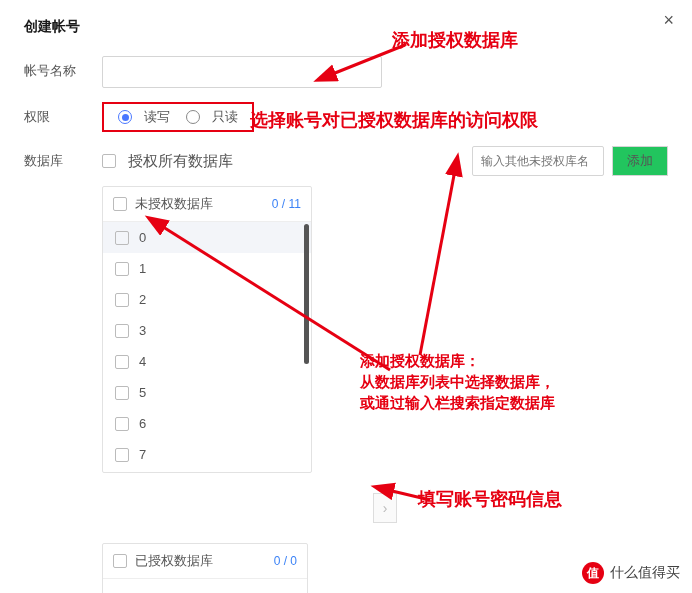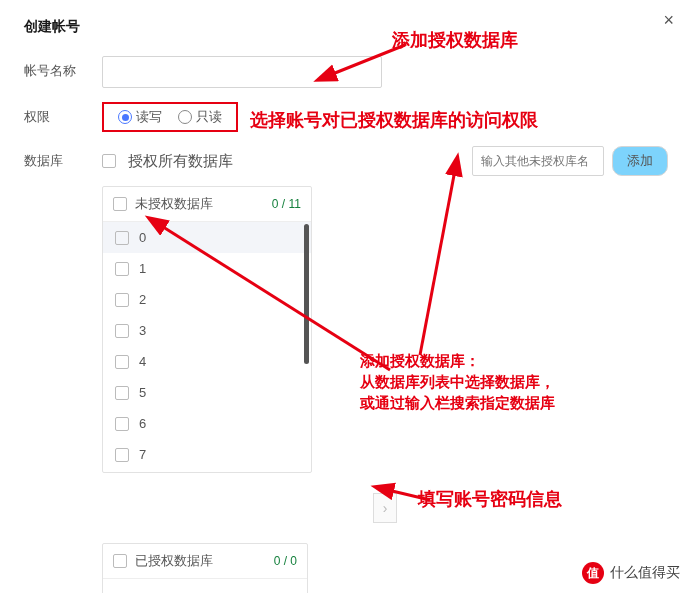--- a/index.html
+++ b/index.html
@@ -5,37 +5,37 @@
 * { box-sizing: border-box; margin: 0; padding: 0; }
 body { font-family: -apple-system, "PingFang SC", "Microsoft YaHei", sans-serif; background: #fff; width: 692px; height: 593px; overflow: hidden; position: relative; }
 .modal { padding: 18px 24px; position: relative; }
 .close-x { position: absolute; top: 10px; right: 18px; font-size: 18px; color: #555; cursor: pointer; }
 .title { font-size: 14px; font-weight: 600; color: #1a1a1a; margin-bottom: 20px; }
 .row { display: flex; align-items: flex-start; margin-bottom: 14px; }
 .row-label { width: 78px; flex-shrink: 0; font-size: 13px; color: #555; padding-top: 6px; }
 .row-body { flex: 1; }
 .text-input { width: 280px; height: 32px; border: 1px solid #d5d5d5; border-radius: 2px; padding: 0 8px; font-size: 13px; }
 .perm-box { display: inline-flex; align-items: center; gap: 16px; border: 2px solid #e60012; padding: 4px 14px; }
-.radio-wrap { display: inline-flex; align-items: center; gap: 4px; font-size: 13px; color: #555; }
+.radio-wrap { display: inline-flex; align-items: center; gap: 12px; font-size: 13px; color: #555; }
 .radio { width: 14px; height: 14px; border: 1px solid #888; border-radius: 50%; display: inline-flex; align-items: center; justify-content: center; }
 .radio.checked { border-color: #4a78ff; }
 .radio.checked::after { content: ""; width: 7px; height: 7px; background: #4a78ff; border-radius: 50%; }
 .db-body { flex: 1; }
 .db-top { display: flex; align-items: center; gap: 12px; margin-bottom: 10px; }
 .cb { width: 14px; height: 14px; border: 1px solid #bbb; border-radius: 2px; display: inline-block; flex-shrink: 0; }
 .cb-lbl { font-size: 15px; color: #555; }
 .spacer { flex: 1; }
 .search-add { display: flex; gap: 8px; }
 .search-input { width: 132px; height: 30px; border: 1px solid #d5d5d5; border-radius: 2px; padding: 0 8px; font-size: 12px; color: #bbb; }
-.add-btn { height: 30px; padding: 0 14px; border: 1px solid #d5d5d5; background: #7dd3fc; font-size: 13px; color: #555; border-radius: 10px; }
+.add-btn { height: 30px; padding: 0 14px; border: 1px solid #d5d5d5; background: #22c55e; font-size: 13px; color: #555; border-radius: 0; }
 .lists { display: flex; gap: 20px; align-items: stretch; flex-direction: column; }
 .list-panel { border: 1px solid #e2e2e2; border-radius: 2px; width: 210px; display: flex; flex-direction: column; }
 .list-panel.right { width: 206px; }
 .list-head { display: flex; align-items: center; gap: 8px; padding: 8px 10px; border-bottom: 1px solid #eee; font-size: 13px; color: #555; }
-.list-count { margin-left: auto; font-size: 12px; color: #15803d; }
+.list-count { margin-left: auto; font-size: 12px; color: #3b82f6; }
 .list-body { position: relative; height: 250px; overflow: hidden; }
 .list-item { display: flex; align-items: center; gap: 10px; padding: 8px 12px; font-size: 13px; color: #555; }
 .list-item.active { background: #f3f5f9; }
 .scroll-track { position: absolute; right: 2px; top: 2px; width: 5px; height: 140px; background: #555; border-radius: 3px; }
 .transfer-btn { align-self: center; width: 24px; height: 30px; border: 1px solid #ddd; background: #fafafa; display: flex; align-items: center; justify-content: center; color: #bbb; font-size: 14px; }
 .empty { display: flex; flex-direction: column; align-items: center; justify-content: center; height: 100%; gap: 10px; color: #aaa; font-size: 12px; }
 .empty-ill { width: 60px; height: 45px; position: relative; }
 .empty-ill .b1 { position: absolute; width: 38px; height: 40px; border: 2px dashed #bbb; border-radius: 4px; left: 8px; top: 3px; background: #fff; }
 .empty-ill .b2 { position: absolute; width: 38px; height: 40px; border: 2px dashed #bbb; border-radius: 4px; left: 18px; top: 0; background: #fff; display:flex;align-items:center;justify-content:center;color:#bbb;font-size:14px;}
 .pwd-row .row-body { position: relative; width: 280px; }

